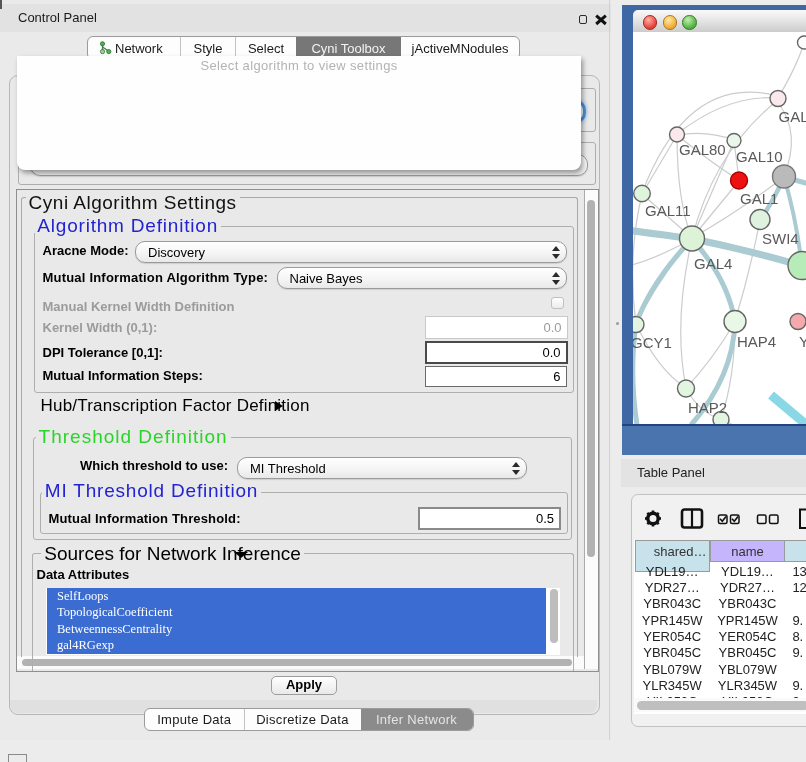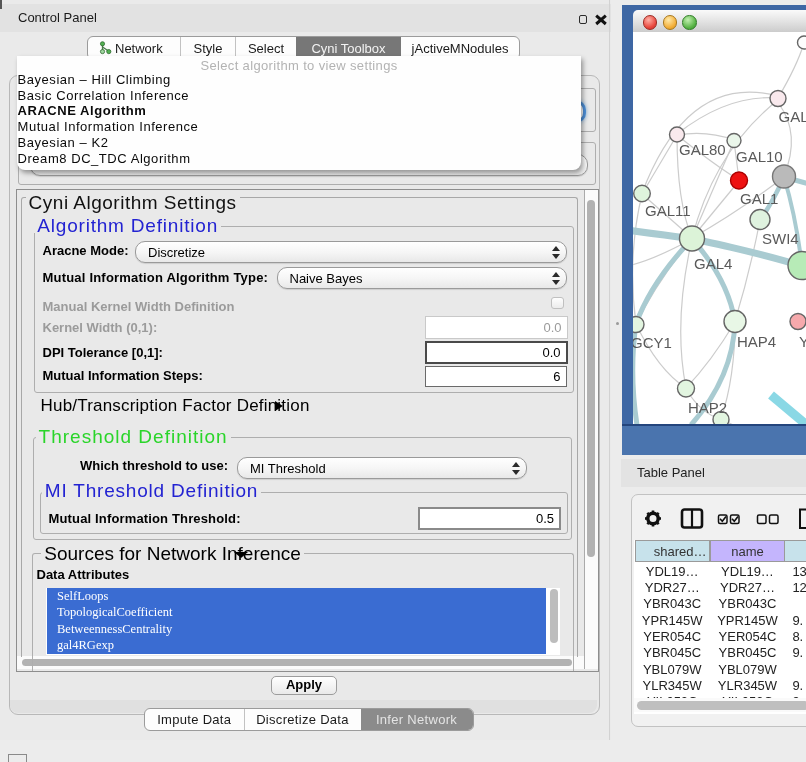--- a/index.html
+++ b/index.html
@@ -59,21 +59,21 @@
 <div class="abs" style="left:21.5px;top:659px;width:550px;height:7px;background:#b2b2b2;border-radius:4px;"></div>
 
 <div class="abs" style="left:21px;top:197px;width:555px;height:459px;border:1px solid #a8a8a8;border-bottom:none;border-radius:3px 3px 0 0;"></div>
 <div class="legend" style="left:25.6px;top:194.6px;color:#111;letter-spacing:0.5px;">Cyni Algorithm Settings</div>
 
 <div class="fs" style="left:34.4px;top:225.7px;width:538px;height:165px;"></div>
 <div class="legend" style="left:34.3px;top:217.7px;color:#2323d2;letter-spacing:0.8px;">Algorithm Definition</div>
 
 <div class="blbl" style="left:42.5px;top:243.1px;">Aracne Mode:</div>
 <div class="combo" style="left:135px;top:241px;width:430px;">
-    <span class="ct">Discretize</span>
+    <span class="ct">Discovery</span>
     <span class="arr">
       <span class="up"></span>
       <span class="dn"></span>
     </span>
   </div>
 
 <div class="blbl" style="left:42.5px;top:269.5px;letter-spacing:0.2px;">Mutual Information Algorithm Type:</div>
 <div class="combo" style="left:276.5px;top:267px;width:288.5px;">
     <span class="ct">Naive Bayes</span>
     <span class="arr">
@@ -136,28 +136,20 @@
 <div class="abs" style="left:10px;top:700px;width:587px;height:12.5px;background:#e0e0e0;border-radius:0 0 8px 8px;"></div>
 
 <div class="abs" style="left:144px;top:707.5px;width:327.5px;height:21px;background:#fdfdfd;border:1px solid #9b9b9b;border-radius:6px;overflow:hidden;display:flex;font-size:13px;color:#1a1a1a;letter-spacing:0.3px;">
   <div style="width:98.5px;border-right:1px solid #c2c2c2;display:flex;align-items:center;justify-content:center;">Impute Data</div>
   <div style="width:116px;display:flex;align-items:center;justify-content:center;">Discretize Data</div>
   <div style="flex:1;background:#8b8b8b;color:#e4e4e4;display:flex;align-items:center;justify-content:center;">Infer Network</div>
 </div>
 
 <div class="abs" style="left:17px;top:55.6px;width:564px;height:114.4px;background:#fefefe;border-radius:0 0 8px 8px;box-shadow:2px 3px 5px rgba(0,0,0,0.38);z-index:50;">
   <div style="position:absolute;left:0;top:2.3px;width:100%;text-align:center;color:#b3b3b3;font-size:13px;letter-spacing:0.35px;">Select algorithm to view settings</div>
-  <div style="position:absolute;left:0.5px;top:16.4px;font-size:13px;color:#0a0a0a;line-height:15.75px;letter-spacing:0.55px;white-space:nowrap;">
-    Bayesian – Hill Climbing<br>
-    Basic Correlation Inference<br>
-    <b>ARACNE Algorithm</b><br>
-    Mutual Information Inference<br>
-    Bayesian – K2<br>
-    Dream8 DC_TDC Algorithm
-  </div>
 </div>
 
 <div class="abs" style="left:616px;top:322px;width:3px;height:3px;background:#9a9a9a;border-radius:50%;"></div>
 
 <div class="abs" style="left:622px;top:5px;width:184px;height:450px;background:#3e67a4;"></div>
 <div class="abs" style="left:622px;top:424px;width:184px;height:2px;background:#24457c;"></div>
 <div class="abs" style="left:622px;top:426px;width:184px;height:29px;background:#4a74ae;"></div>
 <div class="abs" style="left:633px;top:10px;width:173px;height:21.5px;background:linear-gradient(#fafafa,#e6e6e6 45%,#cccccc);border-bottom:1px solid #8a8a8a;border-radius:5px 0 0 0;"></div>
 <div class="abs" style="left:642.8px;top:15.3px;width:12.4px;height:12.4px;border-radius:50%;background:radial-gradient(circle at 38% 30%,#ffb0a6,#e8463c 65%,#c03028);border:0.5px solid #9c2b24;"></div>
 <div class="abs" style="left:662.8px;top:15.3px;width:12.4px;height:12.4px;border-radius:50%;background:radial-gradient(circle at 38% 30%,#ffe9a8,#f3ae37 65%,#d08f1f);border:0.5px solid #a8781d;"></div>
@@ -265,21 +257,21 @@
     <rect x="117.5" y="10" width="8.5" height="8.5" rx="1.5"></rect>
     <rect x="129.5" y="10" width="8.5" height="8.5" rx="1.5"></rect>
   </g>
   <g fill="none" stroke="#111" stroke-width="2">
     <path d="M160,4.5 h7 l5,5 v13.5 h-12 z"></path>
   </g>
 </svg>
 </div>
 
 <div class="abs" style="left:634px;top:539.5px;width:172px;height:174px;background:#fff;overflow:hidden;">
-  <div style="position:absolute;left:0.8px;top:0;width:74.8px;height:22px;background:#c7e2eb;border:1px solid #9a9a9a;box-sizing:border-box;text-align:center;line-height:21px;font-size:13px;color:#333;padding-left:16px;">shared…</div>
+  <div style="position:absolute;left:0.8px;top:0;width:74.8px;height:32px;background:#c7e2eb;border:1px solid #9a9a9a;box-sizing:border-box;text-align:center;line-height:21px;font-size:13px;color:#333;padding-left:16px;">shared…</div>
   <div style="position:absolute;left:75.6px;top:0;width:75.8px;height:22px;background:#c4b5fd;border:1px solid #9a9a9a;box-sizing:border-box;text-align:center;line-height:21px;font-size:13px;color:#333;">name</div>
   <div style="position:absolute;left:150.4px;top:0;width:60px;height:22px;background:#c7e2eb;border:1px solid #9a9a9a;box-sizing:border-box;"></div>
   <div style="position:absolute;left:0.8px;top:24.3px;width:74.8px;font-size:13px;color:#222;line-height:16.3px;text-align:center;">YDL19…<br>YDR27…<br>YBR043C<br>YPR145W<br>YER054C<br>YBR045C<br>YBL079W<br>YLR345W<br>YIL053C</div>
   <div style="position:absolute;left:75.6px;top:24.3px;width:75.8px;font-size:13px;color:#222;line-height:16.3px;text-align:center;">YDL19…<br>YDR27…<br>YBR043C<br>YPR145W<br>YER054C<br>YBR045C<br>YBL079W<br>YLR345W<br>YIL053C</div>
   <div style="position:absolute;left:158.4px;top:24.3px;width:40px;font-size:13px;color:#222;line-height:16.3px;">13<br>12<br>&nbsp;<br>9.<br>8.<br>9.<br>&nbsp;<br>9.<br>9.</div>
   <div style="position:absolute;left:0;top:158.5px;width:172px;height:14px;background:#fafafa;"></div>
   <div style="position:absolute;left:3px;top:161px;width:172px;height:9.5px;background:#bfbfbf;border-radius:4.5px;"></div>
 </div>
 
 <div class="abs" style="left:8px;top:754px;width:17px;height:12px;border:1.5px solid #8a8a8a;background:#ececec;"></div>

